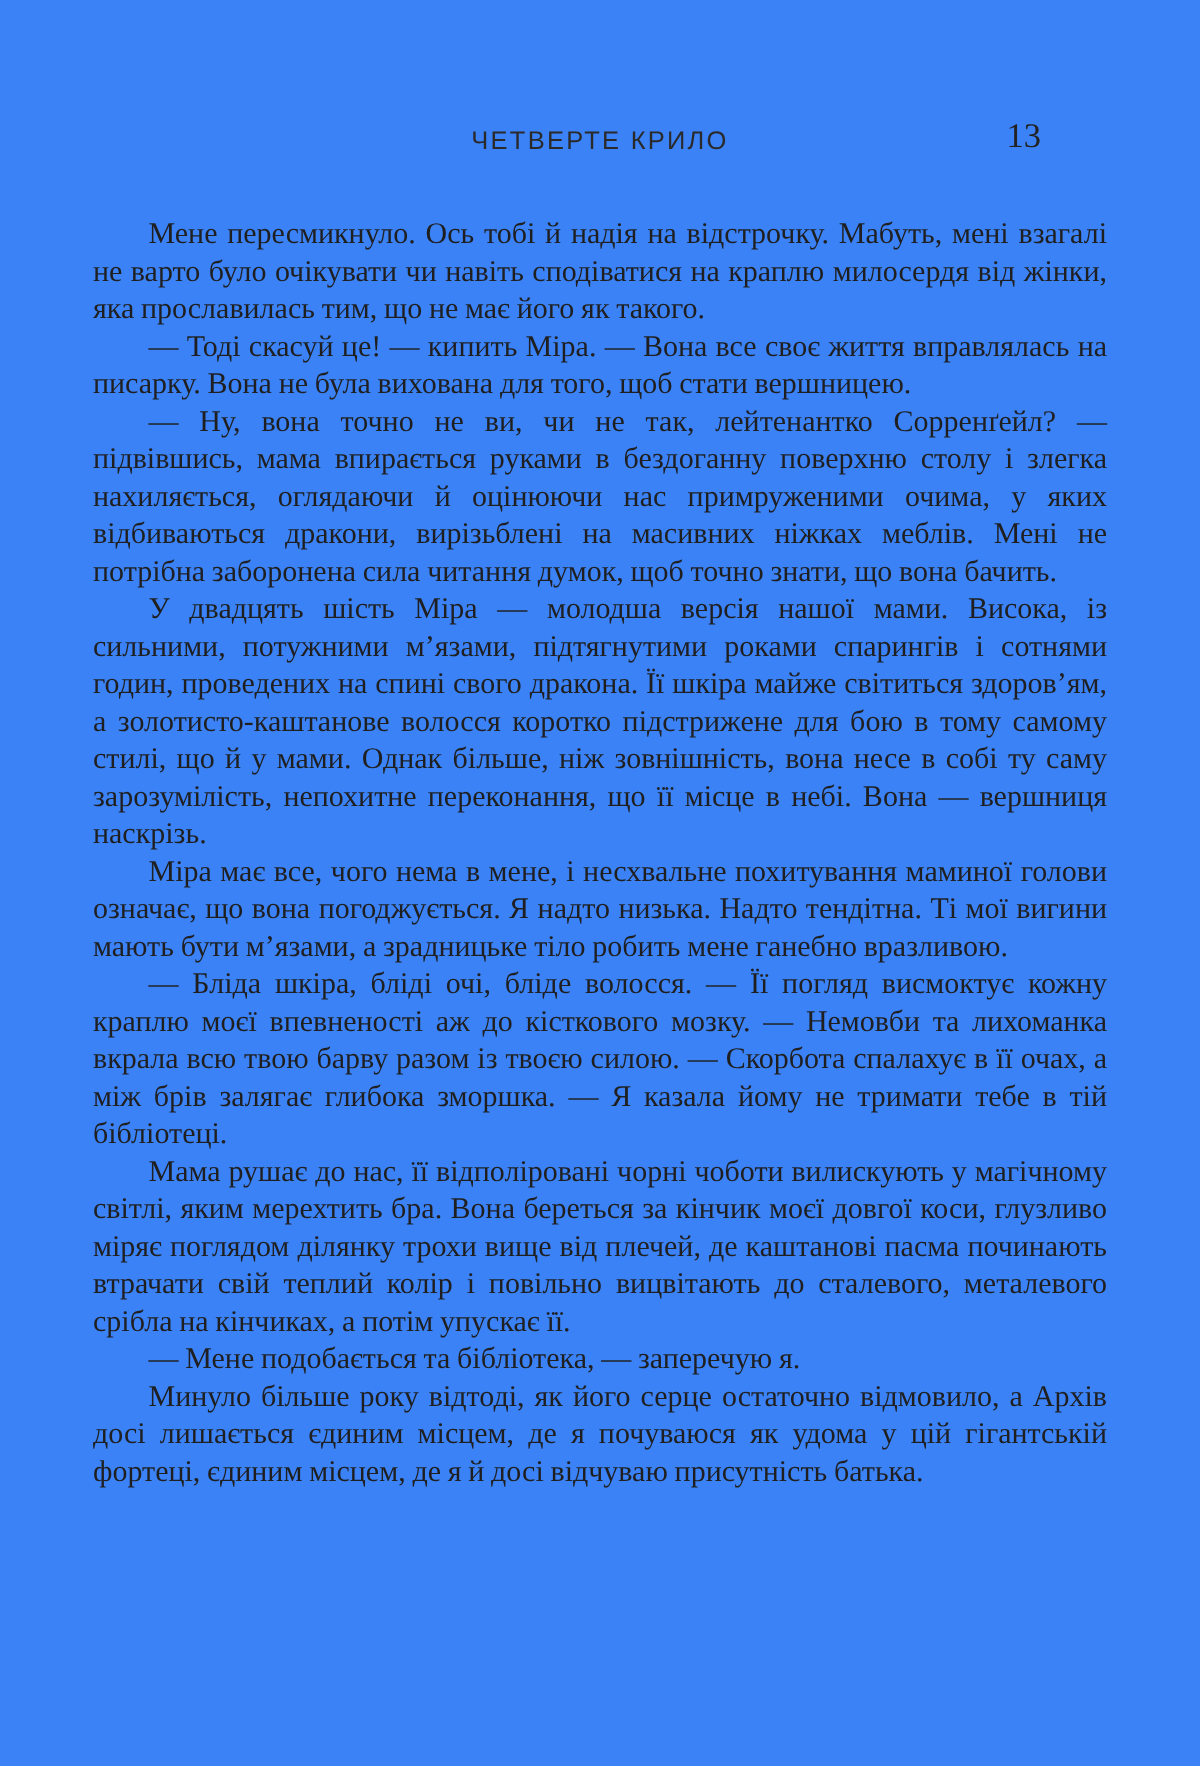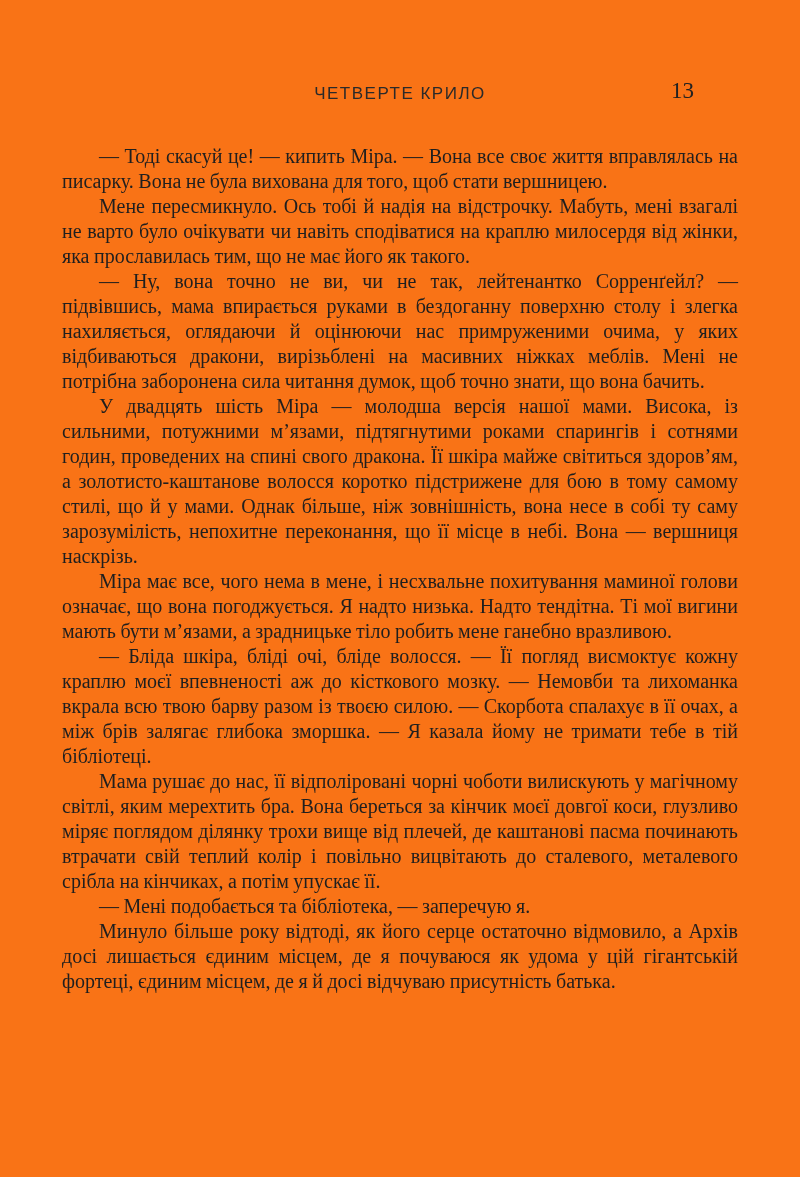--- a/index.html
+++ b/index.html
@@ -5,21 +5,21 @@
   * { margin: 0; padding: 0; box-sizing: border-box; }
   html, body {
     width: 800px;
     background: #ffffff;
     font-family: "Liberation Serif", serif;
   }
   .page {
     position: relative;
     width: 800px;
     height: 1177px;
-    background: #f97316;
+    background: #3b82f6;
     overflow: hidden;
   }
   .running-head {
     position: absolute;
     top: 82px;
     left: 62px;
     width: 676px;
     height: 24px;
   }
   .running-title {
@@ -61,24 +61,24 @@
 <body>
 
 <div class="page">
 
   <div class="running-head">
     <span class="running-title">ЧЕТВЕРТЕ КРИЛО</span>
     <span class="page-number">13</span>
   </div>
 
   <div class="body-text">
+    <p>Мене пересмикнуло. Ось тобі й надія на відстрочку. Мабуть, мені взагалі не варто було очікувати чи навіть сподіватися на краплю милосердя від жінки, яка прославилась тим, що не має його як такого.</p>
     <p>— Тоді скасуй це! — кипить Міра. — Вона все своє життя вправлялась на писарку. Вона не була вихована для того, щоб стати вершницею.</p>
-    <p>Мене пересмикнуло. Ось тобі й надія на відстрочку. Мабуть, мені взагалі не варто було очікувати чи навіть сподіватися на краплю милосердя від жінки, яка прославилась тим, що не має його як такого.</p>
     <p>— Ну, вона точно не ви, чи не так, лейтенантко Сорренґейл? — підвівшись, мама впирається руками в бездоганну поверхню столу і злегка нахиляється, оглядаючи й оцінюючи нас примруженими очима, у яких відбиваються дракони, вирізьблені на масивних ніжках меблів. Мені не потрібна заборонена сила читання думок, щоб точно знати, що вона бачить.</p>
     <p>У двадцять шість Міра — молодша версія нашої мами. Висока, із сильними, потужними м’язами, підтягнутими роками спарингів і сотнями годин, проведених на спині свого дракона. Її шкіра майже світиться здоров’ям, а золотисто-каштанове волосся коротко підстрижене для бою в тому самому стилі, що й у мами. Однак більше, ніж зовнішність, вона несе в собі ту саму зарозумілість, непохитне переконання, що її місце в небі. Вона — вершниця наскрізь.</p>
     <p>Міра має все, чого нема в мене, і несхвальне похитування маминої голови означає, що вона погоджується. Я надто низька. Надто тендітна. Ті мої вигини мають бути м’язами, а зрадницьке тіло робить мене ганебно вразливою.</p>
     <p>— Бліда шкіра, бліді очі, бліде волосся. — Її погляд висмоктує кожну краплю моєї впевненості аж до кісткового мозку. — Немовби та лихоманка вкрала всю твою барву разом із твоєю силою. — Скорбота спалахує в її очах, а між брів залягає глибока зморшка. — Я казала йому не тримати тебе в тій бібліотеці.</p>
     <p>Мама рушає до нас, її відполіровані чорні чоботи вилискують у магічному світлі, яким мерехтить бра. Вона береться за кінчик моєї довгої коси, глузливо міряє поглядом ділянку трохи вище від плечей, де каштанові пасма починають втрачати свій теплий колір і повільно вицвітають до сталевого, металевого срібла на кінчиках, а потім упускає її.</p>
-    <p>— Мені подобається та бібліотека, — заперечую я.</p>
+    <p>— Мене подобається та бібліотека, — заперечую я.</p>
     <p>Минуло більше року відтоді, як його серце остаточно відмовило, а Архів досі лишається єдиним місцем, де я почуваюся як удома у цій гігантській фортеці, єдиним місцем, де я й досі відчуваю присутність батька.</p>
   </div>
 
 </div>
 
 </body></html>

